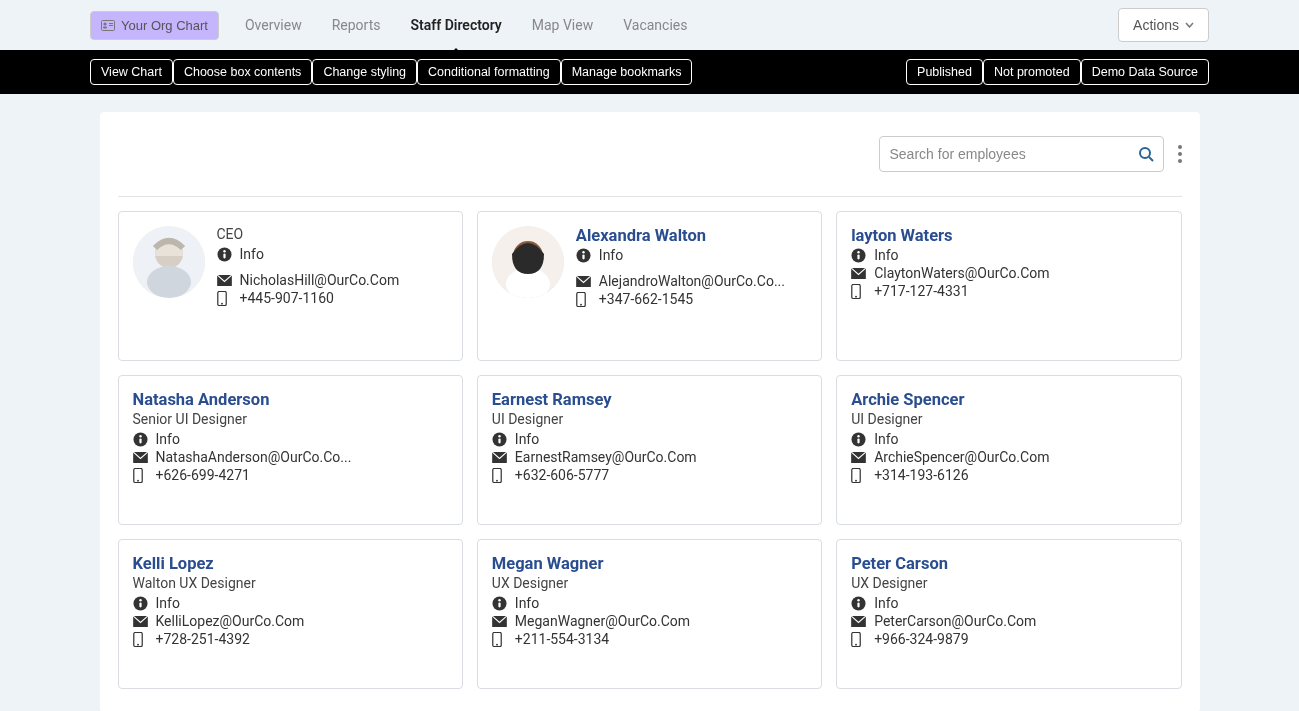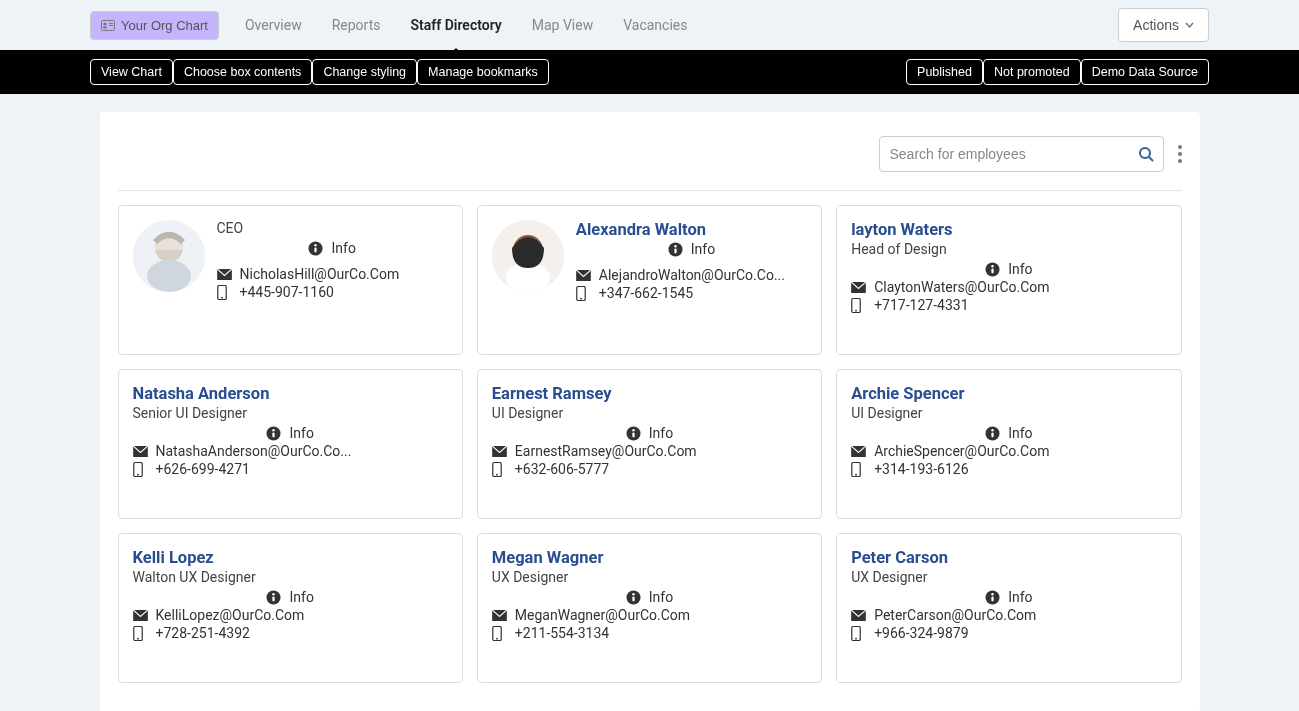--- a/index.html
+++ b/index.html
@@ -93,21 +93,21 @@
     background: #fff;
     border-radius: 4px;
     padding: 24px 18px 18px;
     min-height: 600px;
   }
   .search-row {
     display: flex;
     justify-content: flex-end;
     align-items: center;
     gap: 14px;
-    padding-bottom: 18px;
+    padding-bottom: 24px;
     border-bottom: 1px solid #e3e3e3;
   }
   .search-box {
     position: relative;
     width: 285px;
   }
   .search-box input {
     width: 100%;
     border: 1px solid #ccc;
     border-radius: 4px;
@@ -178,21 +178,21 @@
     align-items: center;
     gap: 7px;
     color: #333;
     font-size: 14px;
     margin-bottom: 2px;
     white-space: nowrap;
     overflow: hidden;
     text-overflow: ellipsis;
   }
   .card-line .ico { width: 16px; flex-shrink:0; color:#333; }
-  .info-line { cursor: pointer; justify-content: center; }
+  .info-line { cursor: pointer; }
   .gap6 { height: 8px; }
   svg { display:block; }
 </style>
 </head>
 <body>
 
 <div class="topnav">
   <button class="org-chart-btn">
     <span>
       <svg width="14" height="11" viewBox="0 0 14 11">
@@ -219,20 +219,21 @@
           <path d="M1 1 L4.5 5 L8 1" stroke="#777" fill="none" stroke-width="1.5"></path>
         </svg>
     </span>
   </button>
 </div>
 
 <div class="blackbar">
   <button class="bb-btn">View Chart</button>
   <button class="bb-btn">Choose box contents</button>
   <button class="bb-btn">Change styling</button>
+  <button class="bb-btn">Conditional formatting</button>
   <button class="bb-btn">Manage bookmarks</button>
   <div class="spacer"></div>
   <button class="bb-btn">Published</button>
   <button class="bb-btn">Not promoted</button>
   <button class="bb-btn">Demo Data Source</button>
 </div>
 
 <div class="content-wrap">
   <div class="search-row">
     <div class="search-box">
@@ -333,21 +334,20 @@
                 <circle cx="5" cy="13.5" r="1" fill="#333"></circle>
               </svg>
             </span>
             <span>+347-662-1545</span>
           </div>
         </div>
       </div>
       <div class="card">
         <div class="card-body">
           <div class="card-name">layton Waters</div>
-          <div class="card-role">Head of Design</div>
           <div class="card-line info-line">
             <span class="ico">
               <svg width="15" height="15" viewBox="0 0 16 16">
                 <circle cx="8" cy="8" r="7.5" fill="#333"></circle>
                 <circle cx="8" cy="4.6" r="1.3" fill="#fff"></circle>
                 <rect x="6.8" y="6.8" width="2.4" height="5.4" rx="1.2" fill="#fff"></rect>
               </svg>
             </span>
             <span>Info</span>
           </div>

